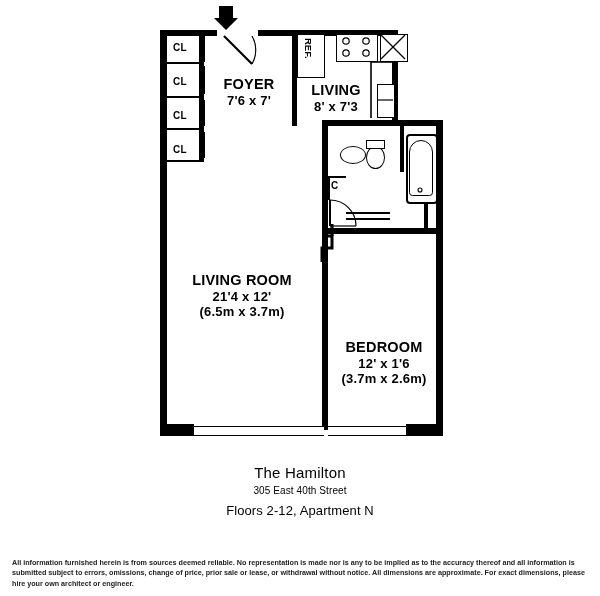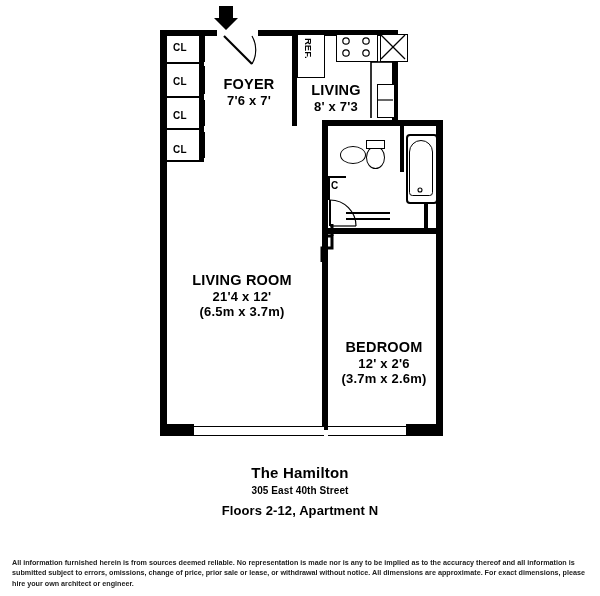--- a/index.html
+++ b/index.html
@@ -54,21 +54,21 @@
     width: 10px;
     text-align: center;
   }
 
   
   .title-block {
     position: absolute;
     left: 0;
     width: 600px;
     text-align: center;
-    font-weight: bold;
+    font-weight: normal;
   }
   .title-main { font-size: 15px; letter-spacing: 0.2px; }
   .title-sub { font-size: 10px; letter-spacing: 0.1px; margin-top: 2px; }
   .title-sub2 { font-size: 13px; letter-spacing: 0.1px; margin-top: 2px; }
 
   
   .disclaimer {
     position: absolute;
     left: 12px;
     top: 558px;
@@ -263,21 +263,21 @@
   </div>
 
   <div class="room-label" style="left:168px; top:272px; width:148px;">
     <div class="room-name">LIVING ROOM</div>
     <div class="room-dims">21'4 x 12'</div>
     <div class="room-dims">(6.5m x 3.7m)</div>
   </div>
 
   <div class="room-label" style="left:330px; top:339px; width:108px;">
     <div class="room-name">BEDROOM</div>
-    <div class="room-dims">12' x 2'6</div>
+    <div class="room-dims">12' x 1'6</div>
     <div class="room-dims">(3.7m x 2.6m)</div>
   </div>
 
   <div class="title-block title-main" style="top:464px;">The Hamilton</div>
   <div class="title-block title-sub" style="top:483px;">305 East 40th Street</div>
   <div class="title-block title-sub2" style="top:501px;">Floors 2-12, Apartment N</div>
 
   <div class="disclaimer">All information furnished herein is from sources deemed reliable.  No representation is made nor is any to be implied as to the accuracy thereof and all information is submitted subject to errors, omissions, change of price, prior sale or lease, or withdrawal without notice.  All dimensions are approximate.  For exact dimensions, please hire your own architect or engineer.</div>
 
 </div>

